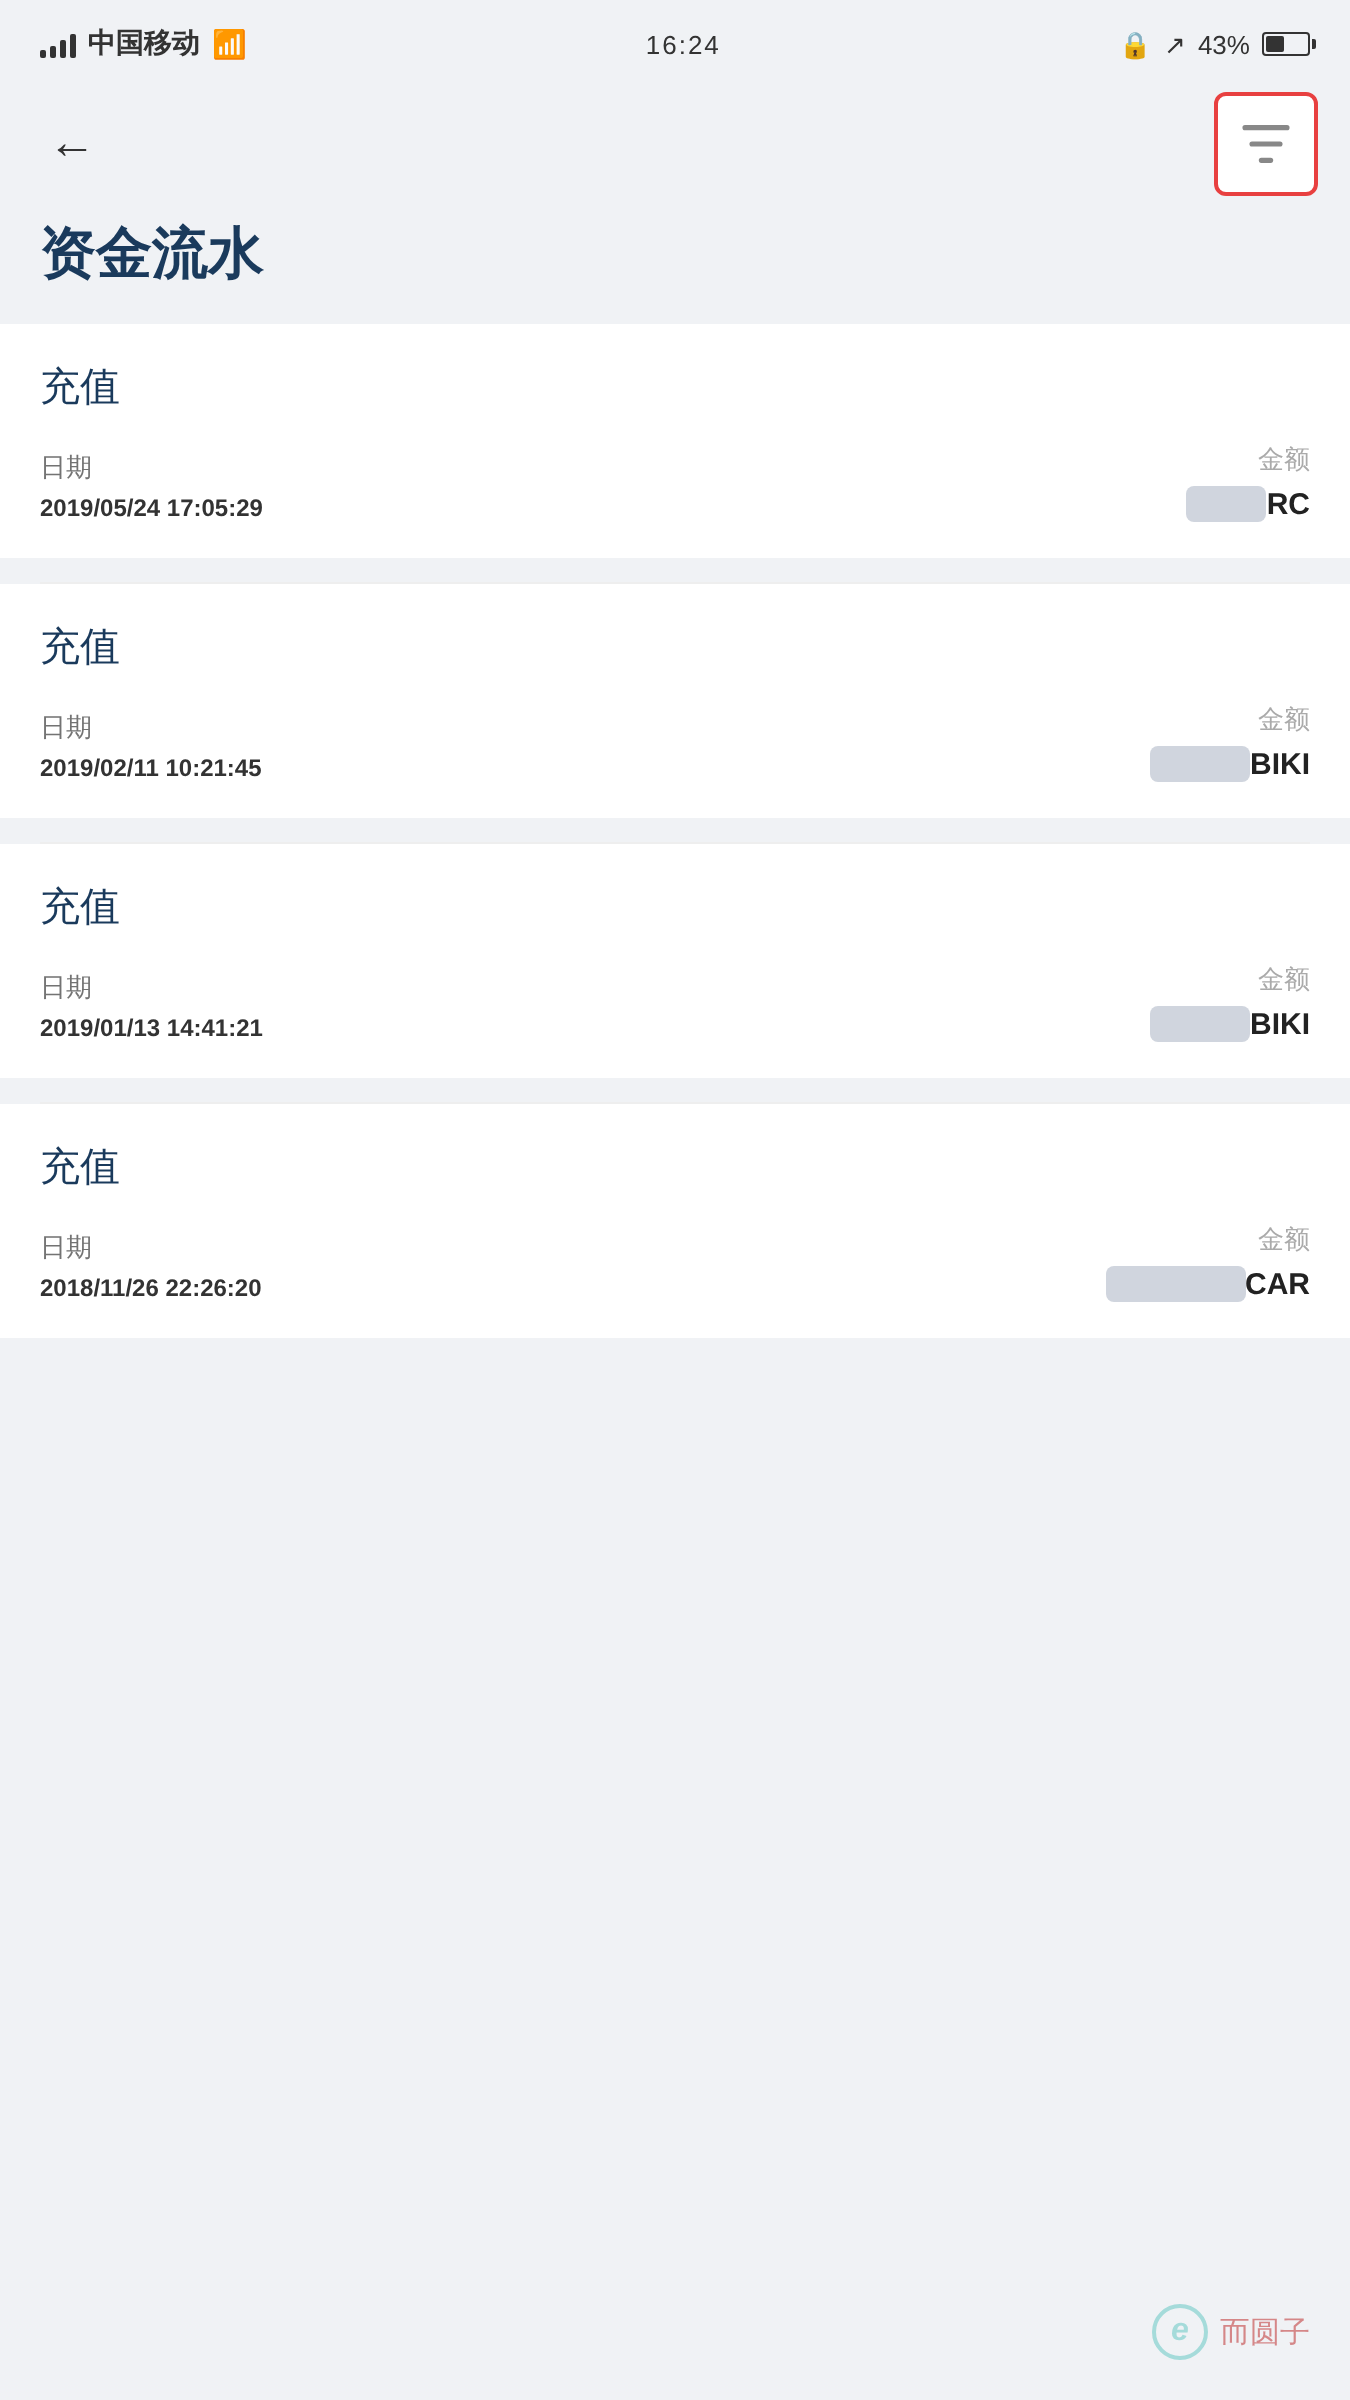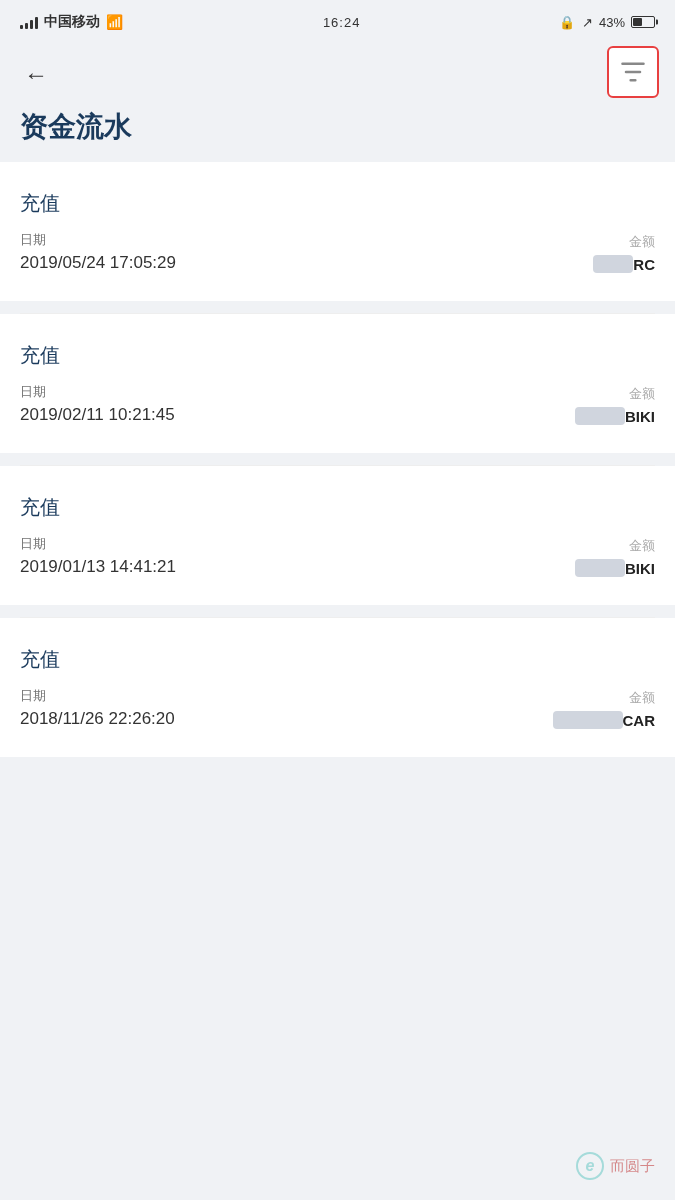--- a/index.html
+++ b/index.html
@@ -166,21 +166,21 @@
     
     .content {
       background: #f0f2f5;
       padding: 0 0;
     }
 
     
     .transaction-group {
       background: white;
       margin-bottom: 12px;
-      padding: 28px 20px;
+      padding: 18px 20px;
     }
 
     .transaction-type {
       font-size: 20px;
       font-weight: 500;
       color: #1a3a5c;
       margin-bottom: 14px;
     }
 
     .transaction-row {
@@ -191,22 +191,23 @@
 
     .transaction-left {}
 
     .label-text {
       font-size: 13px;
       color: #737373;
       margin-bottom: 4px;
     }
 
     .date-text {
-      font-size: 17px;
+      font-size: 12px;
       color: #333;
+      font-weight: bold;
     }
 
     .transaction-right {
       text-align: right;
     }
 
     .amount-label {
       font-size: 13px;
       color: #aaa;
       margin-bottom: 4px;

